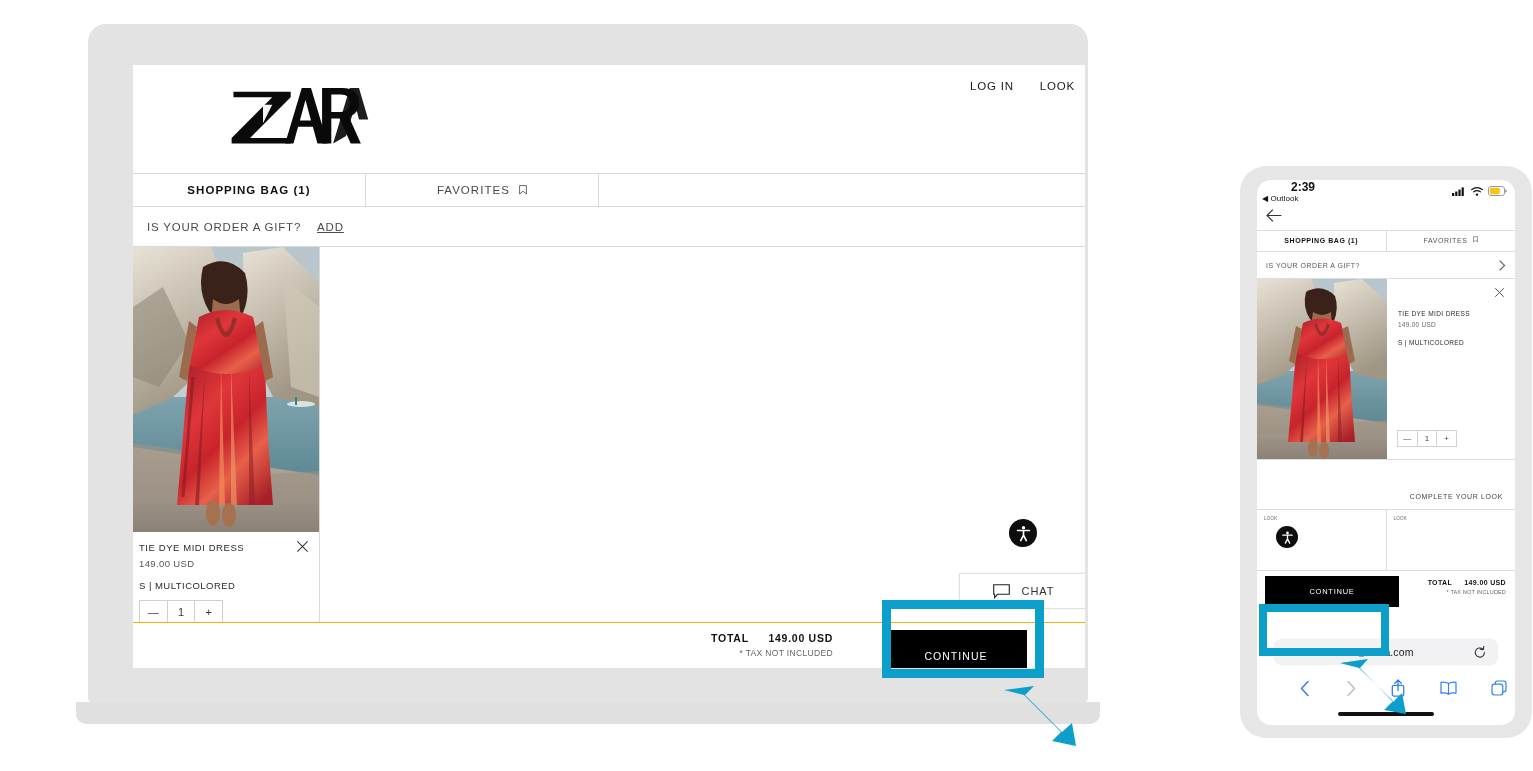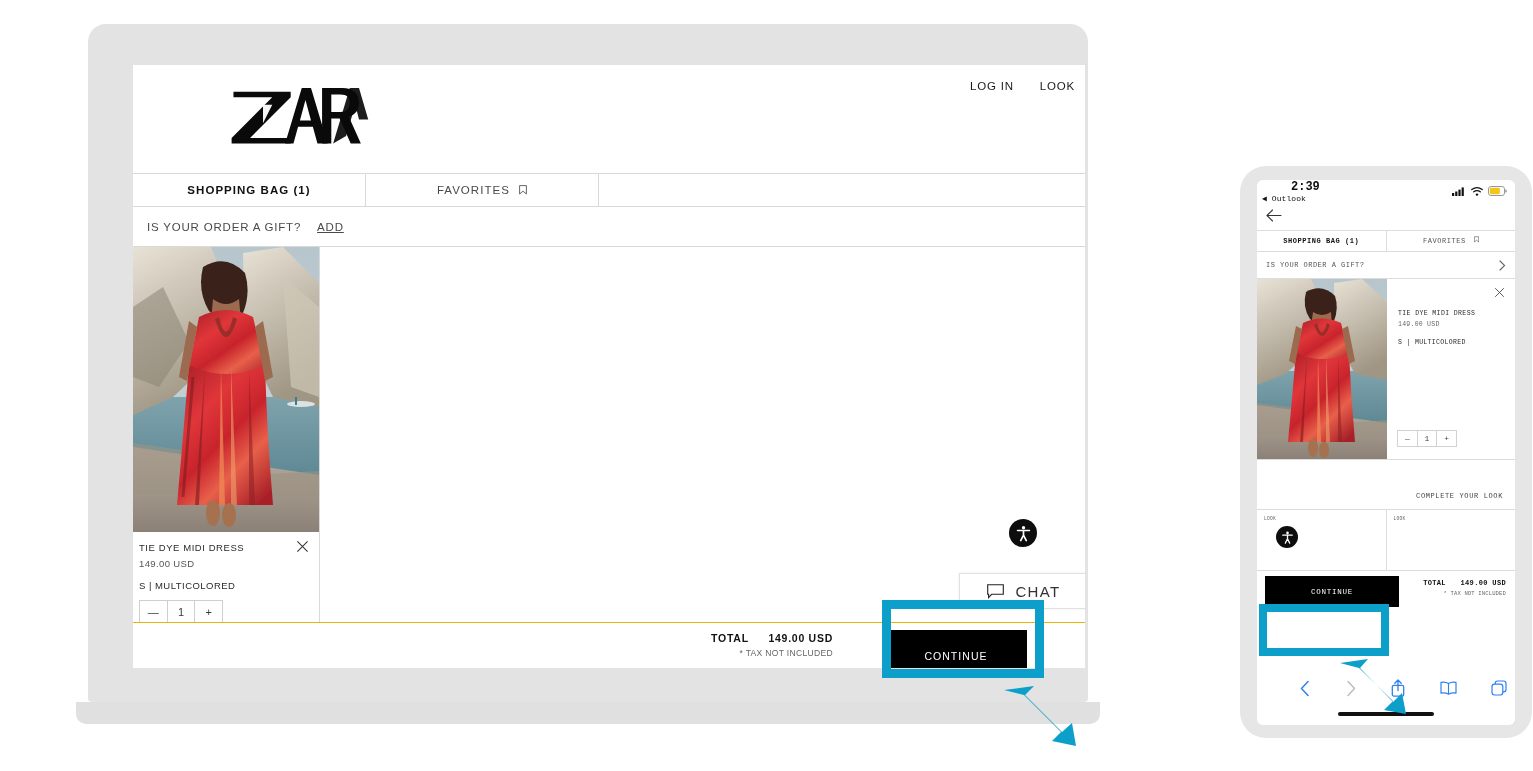--- a/index.html
+++ b/index.html
@@ -201,21 +201,21 @@
     height: 34px;
     border: 1px solid #e0e0e0;
     background: #fff;
     display: flex;
     align-items: center;
     justify-content: center;
     gap: 11px;
     box-shadow: 0 0 3px rgba(0,0,0,.07);
   }
   .chat-label {
-    font-size: 15px;
+    font-size: 11px;
     letter-spacing: .09em;
     color: #333;
   }
 
   
   .bag-footer {
     position: relative;
     height: 48px;
     border-top: 1px solid #eab308;
     background: #fff;
@@ -288,23 +288,22 @@
     background: #e6e6e6;
     border-radius: 26px;
   }
   .phone-screen {
     position: absolute;
     left: 17px;
     top: 14px;
     width: 258px;
     height: 545px;
     background: #fff;
-    border-radius: 6px;
+    border-radius: 14px;
     overflow: hidden;
-    font-family: Liberation Mono, monospace;
   }
   .status-bar {
     position: relative;
     height: 28px;
   }
   .st-time {
     position: absolute;
     left: 34px;
     top: 0px;
     font-size: 12px;
@@ -811,20 +810,34 @@
       <div class="ph-continue">CONTINUE</div>
       <div class="ph-total">
         <div class="ph-total-line">
           <span class="lbl">TOTAL</span>
           <span>149.00 USD</span>
         </div>
         <div class="ph-tax">* TAX NOT INCLUDED</div>
       </div>
     </div>
 
+    <div class="safari-urlbar">
+      <span class="safari-aa">aA</span>
+      <span class="safari-url">
+        <svg width="7" height="9" viewBox="0 0 7 9">
+          <rect x="0.6" y="3.6" width="5.8" height="4.8" rx="1" fill="#555"></rect>
+          <path d="M2 3.6 V2.3 A1.5 1.5 0 0 1 5 2.3 V3.6" stroke="#555" stroke-width="0.9" fill="none"></path>
+        </svg>
+        <span>zara.com</span>
+      </span>
+      <svg class="safari-reload" width="12" height="13" viewBox="0 0 12 13">
+        <path d="M10.4 6.5 A4.6 4.6 0 1 1 8.6 2.9" stroke="#333" stroke-width="1.1" fill="none" stroke-linecap="round"></path>
+        <path d="M9.8 0.4 L9.3 3.6 L6.2 3.1" stroke="#333" stroke-width="1.1" fill="none" stroke-linecap="round" stroke-linejoin="round"></path>
+      </svg>
+    </div>
 
     <div class="safari-nav">
       <svg width="12" height="17" viewBox="0 0 12 17">
         <path d="M9 1.5 L2.5 8.5 L9 15.5" stroke="#2f80ed" stroke-width="1.5" fill="none" stroke-linecap="round" stroke-linejoin="round"></path>
       </svg>
       <svg width="12" height="17" viewBox="0 0 12 17">
         <path d="M3 1.5 L9.5 8.5 L3 15.5" stroke="#bdbdbd" stroke-width="1.5" fill="none" stroke-linecap="round" stroke-linejoin="round"></path>
       </svg>
       <svg width="14" height="18" viewBox="0 0 14 18">
         <rect x="1.3" y="6.3" width="11.4" height="10.8" rx="1.6" fill="none" stroke="#2f80ed" stroke-width="1.3"></rect>

